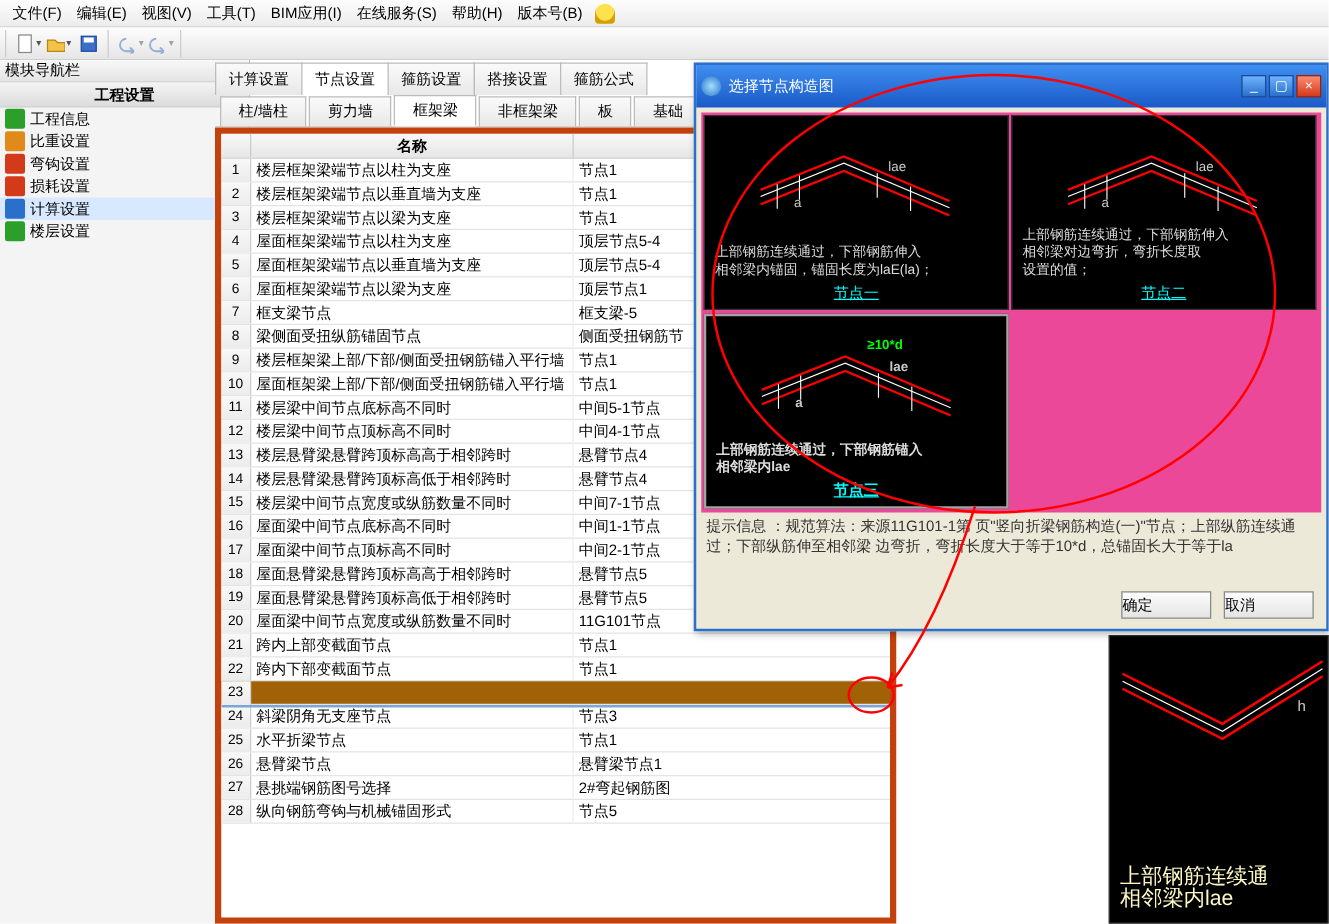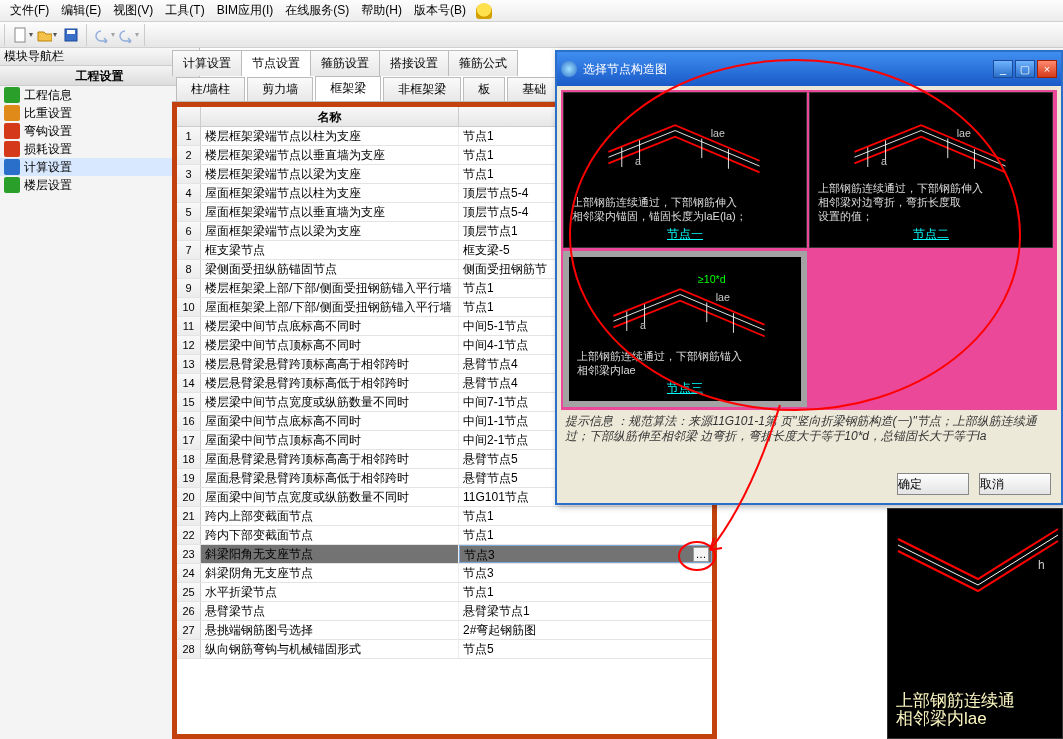--- a/index.html
+++ b/index.html
@@ -37,39 +37,39 @@
 
 
 .gridwrap { position:absolute; left:172px; top:102px; width:545px; bottom:0; border:5px solid #c2410c; background:#fff; overflow:hidden; }
 .ghead { display:flex; height:20px; background:linear-gradient(#f8f8f8,#e6e6e6); border-bottom:1px solid #ccc; }
 .ghead .ch { border-right:1px solid #ccc; text-align:center; line-height:20px; font-weight:bold; }
 .gbody { overflow:auto; height:calc(100% - 20px); }
 .grow { display:flex; height:19px; border-bottom:1px solid #e4e4e4; }
 .grow .rc { background:linear-gradient(#f8f8f8,#ececec); border-right:1px solid #ccc; text-align:center; line-height:19px; width:24px; font-size:11px; }
 .grow .nc { width:258px; border-right:1px solid #eee; padding-left:4px; line-height:19px; white-space:nowrap; overflow:hidden; }
 .grow .vc { flex:1; padding-left:4px; line-height:19px; white-space:nowrap; overflow:hidden; position:relative; }
-.grow.sel { background:#737373; }
+.grow.sel { background:#a16207;flex-direction:column; }
 .grow.sel .vc { border:1px solid #7aa7d8; }
 .ellipsis-btn { position:absolute; right:2px; top:1px; width:16px; height:15px; border:1px solid #999; background:#f4f4f4; text-align:center; line-height:12px; font-size:11px; }
 
 
 .dialog { position:absolute; left:555px; top:50px; width:508px; height:455px; border:2px solid #2a6fc9; background:#ece9d8; box-shadow:2px 2px 6px rgba(0,0,0,.3); z-index:50; }
 .dlg-title { height:34px; background:linear-gradient(#3f8ef0,#1a5ac8); color:#fff; display:flex; align-items:center; padding:0 4px; justify-content:space-between; }
 .dlg-title-left { display:flex; align-items:center; gap:6px; }
 .dlg-ico { width:16px; height:16px; background:radial-gradient(circle,#9fe0ff,#2a6fc9); border-radius:50%; }
 .winbtns { display:flex; gap:2px; }
 .winbtn { width:20px; height:18px; background:linear-gradient(#6fb4ff,#2a6fc9); border:1px solid #1a4a99; color:#fff; text-align:center; line-height:16px; font-size:11px; }
 .winbtn.close { background:linear-gradient(#ff8a6f,#d43a1a); border-color:#a02000; }
 .dlg-gallery { margin:4px; height:320px; background:#ec4899; display:flex; flex-wrap:wrap; gap:2px; padding:2px; position:relative; }
 .thumb { width:244px; height:156px; background:#000; border:1px solid #333; position:relative; color:#ccc; font-size:11px; }
-.thumb.sel { border:6px solid #a3a3a3; }
+.thumb.sel { border:2px solid #a3a3a3;font-weight:bold; }
 .thumb .tlabel { position:absolute; bottom:4px; left:50%; transform:translateX(-50%); color:#0ff; text-decoration:underline; }
 .thumb .desc { position:absolute; left:8px; bottom:24px; color:#ddd; font-size:11px; line-height:14px; }
 .beam-svg { position:absolute; top:10px; left:30px; width:180px; height:80px; }
-.dlg-hint { margin:2px 8px; font-size:11px; color:#333; line-height:15px; height:46px; overflow:hidden;font-style:italic; }
+.dlg-hint { margin:2px 8px; font-size:11px; color:#333; line-height:15px; height:46px; overflow:hidden; }
 .dlg-btns { position:absolute; right:10px; bottom:8px; display:flex; gap:10px; }
 .dlg-btn { width:72px; height:22px; background:linear-gradient(#fdfdfd,#e4e4e4); border:1px solid #888; line-height:20px; }
 
 
 .preview-bottom { position:absolute; right:0; top:508px; width:176px; bottom:0; background:#000; color:#ccc; border:1px solid #333; }
 .preview-bottom .pdesc { position:absolute; left:8px; bottom:10px; color:#fef9c3; font-size:17px; line-height:18px; }
 
 .col-num { width:24px; }
 .col-name { width:258px; }
 .col-val { flex:1; }

